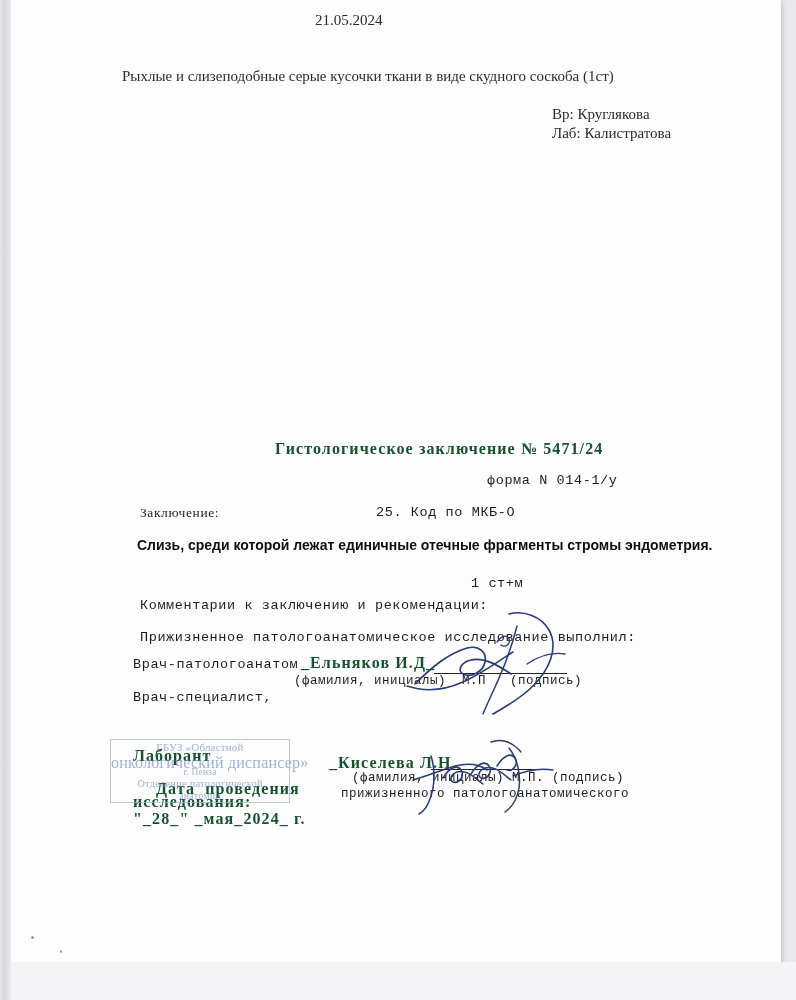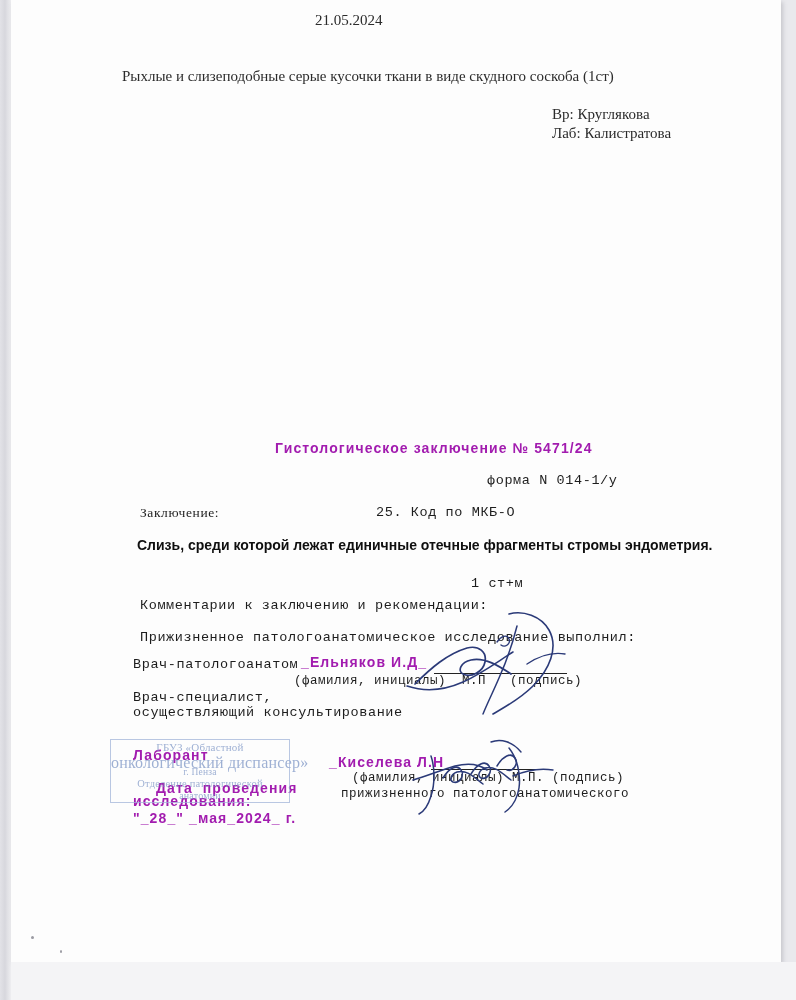--- a/index.html
+++ b/index.html
@@ -70,25 +70,25 @@
     font-size: 15px;
     color: #2b2b2b;
   }
   .mono-blk {
     font-family: "Liberation Mono", monospace;
     font-size: 13.5px;
     letter-spacing: 0.6px;
     color: #1d1d1d;
   }
   .mono-bold {
-    font-family: Liberation Sans, sans-serif;
-    font-size: 14px;
+    font-family: Liberation Serif, serif;
+    font-size: 16px;
     font-weight: bold;
     letter-spacing: 1.1px;
-    color: #a21caf;
+    color: #14532d;
   }
   .sans-bold {
     font-family: "Liberation Sans", sans-serif;
     font-size: 14px;
     font-weight: bold;
     color: #0f0f0f;
   }
   .mono-small {
     font-family: "Liberation Mono", monospace;
     font-size: 12.5px;
@@ -211,21 +211,20 @@
   <div class="abs mono-blk" id="path-role">Врач-патологоанатом</div>
 
   <div class="abs mono-bold" id="path-name">_Ельняков И.Д_</div>
 
   <div class="name-underline" style="left:423px; top:673px; width:133px;"></div>
 
   <div class="abs mono-small" id="path-caption">(фамилия, инициалы)  М.П   (подпись)</div>
 
   <div class="abs mono-blk" id="spec-role-1">Врач-специалист,</div>
 
-  <div class="abs mono-blk" id="spec-role-2">осуществляющий консультирование</div>
 
   <div class="abs mono-bold" id="lab-role">Лаборант</div>
 
   <div class="abs mono-bold" id="assist-name">_Киселева Л.Н</div>
 
   <div class="name-underline" style="left:420px; top:769px; width:115px;"></div>
 
   <div class="abs mono-small" id="assist-caption">(фамилия, инициалы) М.П. (подпись)</div>
 
   <div class="abs mono-small" id="assist-sub">прижизненного патологоанатомического</div>

